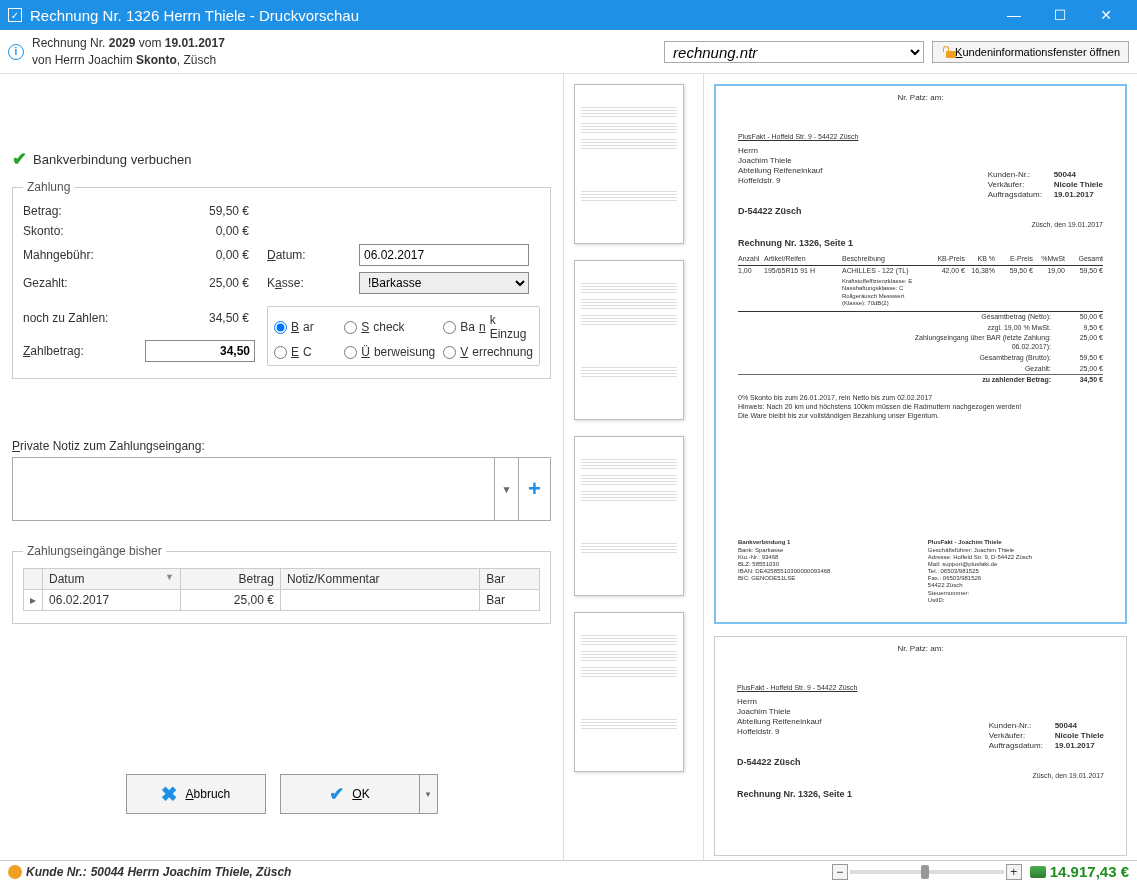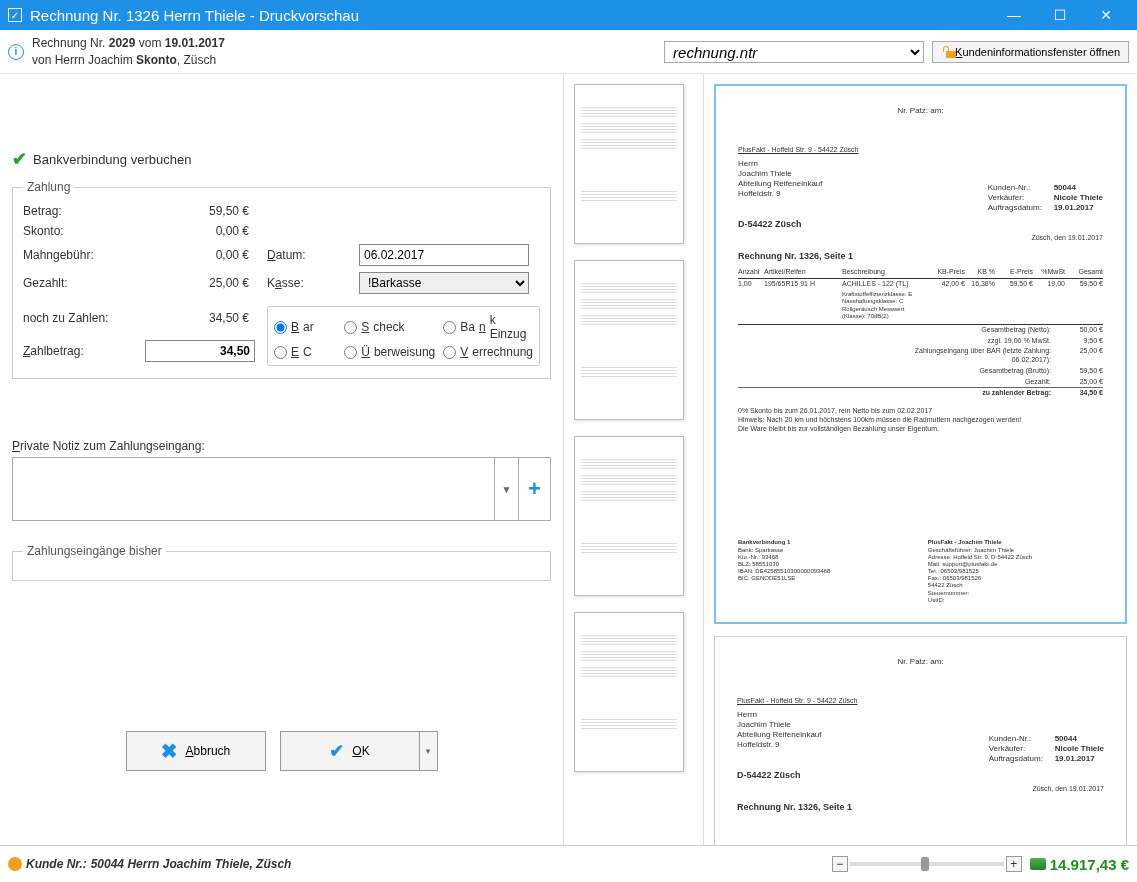--- a/index.html
+++ b/index.html
@@ -54,21 +54,21 @@
 .okwrap .split { width:18px; height:40px; border:1px solid #999; border-left:none; background:#f4f4f4; display:flex; align-items:center; justify-content:center; font-size:9px; color:#666; }
 
 
 .thumbs { width: 140px; border-left:1px solid #ddd; padding:10px; overflow-y:auto; display:flex; flex-direction:column; gap:16px; }
 .thumb { width:110px; height:160px; border:1px solid #bbb; background:#fff; box-shadow:1px 1px 3px rgba(0,0,0,0.15); position:relative; padding:8px 6px; font-size:3px; color:#888; line-height:1.2; }
 .thumb .tbar { height:4px; margin-bottom:8px; text-align:center; }
 .thumb .blk { height:12px; background: repeating-linear-gradient(0deg, #ddd 0 1px, transparent 1px 3px); margin:4px 0; }
 
 
 .preview { flex:1; padding:10px; overflow-y:auto; background:#fff; border-left:1px solid #ddd; display:flex; flex-direction:column; gap:12px; }
-.page { border:2px solid #7ec0ee; background:#fff; padding:20px 22px; font-size:8px; color:#333; line-height:1.25; position:relative; min-height:540px; }
+.page { border:2px solid #7ec0ee; background:#fff; padding:7px 22px; font-size:8px; color:#333; line-height:1.25; position:relative; min-height:540px; }
 .page2 { border:1px solid #ccc; min-height:220px; }
 .page .nrpatz { text-align:center; font-size:8px; margin-bottom:30px; }
 .page .tophdr { display:flex; justify-content:space-between; margin-bottom:4px; }
 .page .addr { font-size:8px; }
 .page .addr .sender { font-size:7px; text-decoration:underline; margin-bottom:4px; }
 .page .meta { font-size:8px;margin-top:37px; }
 .page .meta div { display:flex; gap:6px; }
 .page .meta .k { width:60px; }
 .page .meta .v { font-weight:bold; }
 .page .city { font-weight:bold; font-size:9px; margin-top:6px; }
@@ -80,21 +80,21 @@
 .page .sumline { display:flex; justify-content:flex-end; font-size:7px; gap:12px; padding:1px 0; }
 .page .sumline .sl { width:140px; text-align:right; }
 .page .sumline .sv { width:40px; text-align:right; }
 .page .sumline.bold { font-weight:bold; border-top:1px solid #666; }
 .page .notes { font-size:7px; margin-top:8px; }
 .page .footer { position:absolute; bottom:18px; left:22px; right:22px; display:flex; justify-content:space-between; font-size:6px; line-height:1.2; }
 .page .footer .fcol { width:48%; }
 .page .footer .ftitle { font-weight:bold; }
 
 
-.statusbar { height:37px; border-top:1px solid #ccc; display:flex; align-items:center; padding:0 8px; gap:8px; font-size:12px; }
+.statusbar { height:22px; border-top:1px solid #ccc; display:flex; align-items:center; padding:0 8px; gap:8px; font-size:12px; }
 .statusbar .cust { flex:1; display:flex; align-items:center; gap:4px; font-weight:bold; font-style:italic; }
 .statusbar .person-ico { width:14px; height:14px; background:#f0a020; border-radius:50%; position:relative; }
 .slider { width:190px; height:18px; position:relative; display:flex; align-items:center; }
 .slider .minus, .slider .plus { width:16px; height:16px; border:1px solid #999; display:flex; align-items:center; justify-content:center; font-size:12px; background:#f4f4f4; }
 .slider .track { flex:1; height:4px; background:#ddd; position:relative; margin:0 2px; }
 .slider .knob { position:absolute; left:46%; top:-5px; width:8px; height:14px; background:#999; border-radius:2px; }
 .statusbar .bal { color:#1e8e1e; font-weight:bold; font-size:15px; display:flex; align-items:center; gap:4px; }
 .statusbar .bal .stack { width:16px; height:12px; background:linear-gradient(#4caf50,#2e7d32); border-radius:2px; }
 </style>
 </head>
@@ -183,20 +183,40 @@
 
     <div class="privnote-lbl"><u>P</u>rivate Notiz zum Zahlungseingang:</div>
     <div class="notebox">
       <textarea style=""></textarea>
       <div class="dd">▼</div>
       <div class="plus">+</div>
     </div>
 
     <fieldset style="margin-top:23px;">
       <legend>Zahlungseingänge bisher</legend>
+      <table class="histtable">
+        <thead>
+            <tr>
+          <th class="row-ind"></th>
+          <th><span>Datum</span> <span style="float:right;color:#888;font-size:9px;">▼</span></th>
+          <th class="amt">Betrag</th>
+          <th>Notiz/Kommentar</th>
+          <th>Bar</th>
+        </tr>
+          </thead>
+        <tbody>
+          <tr>
+            <td class="row-ind">▸</td>
+            <td>06.02.2017</td>
+            <td class="amt">25,00 €</td>
+            <td></td>
+            <td>Bar</td>
+          </tr>
+        </tbody>
+      </table>
     </fieldset>
 
     <div class="buttons">
       <button class="bigbtn">
         <span class="x">✖</span>
         <span><u>A</u>bbruch</span>
       </button>
       <div class="okwrap">
         <button class="bigbtn">
           <span class="ck">✔</span>

